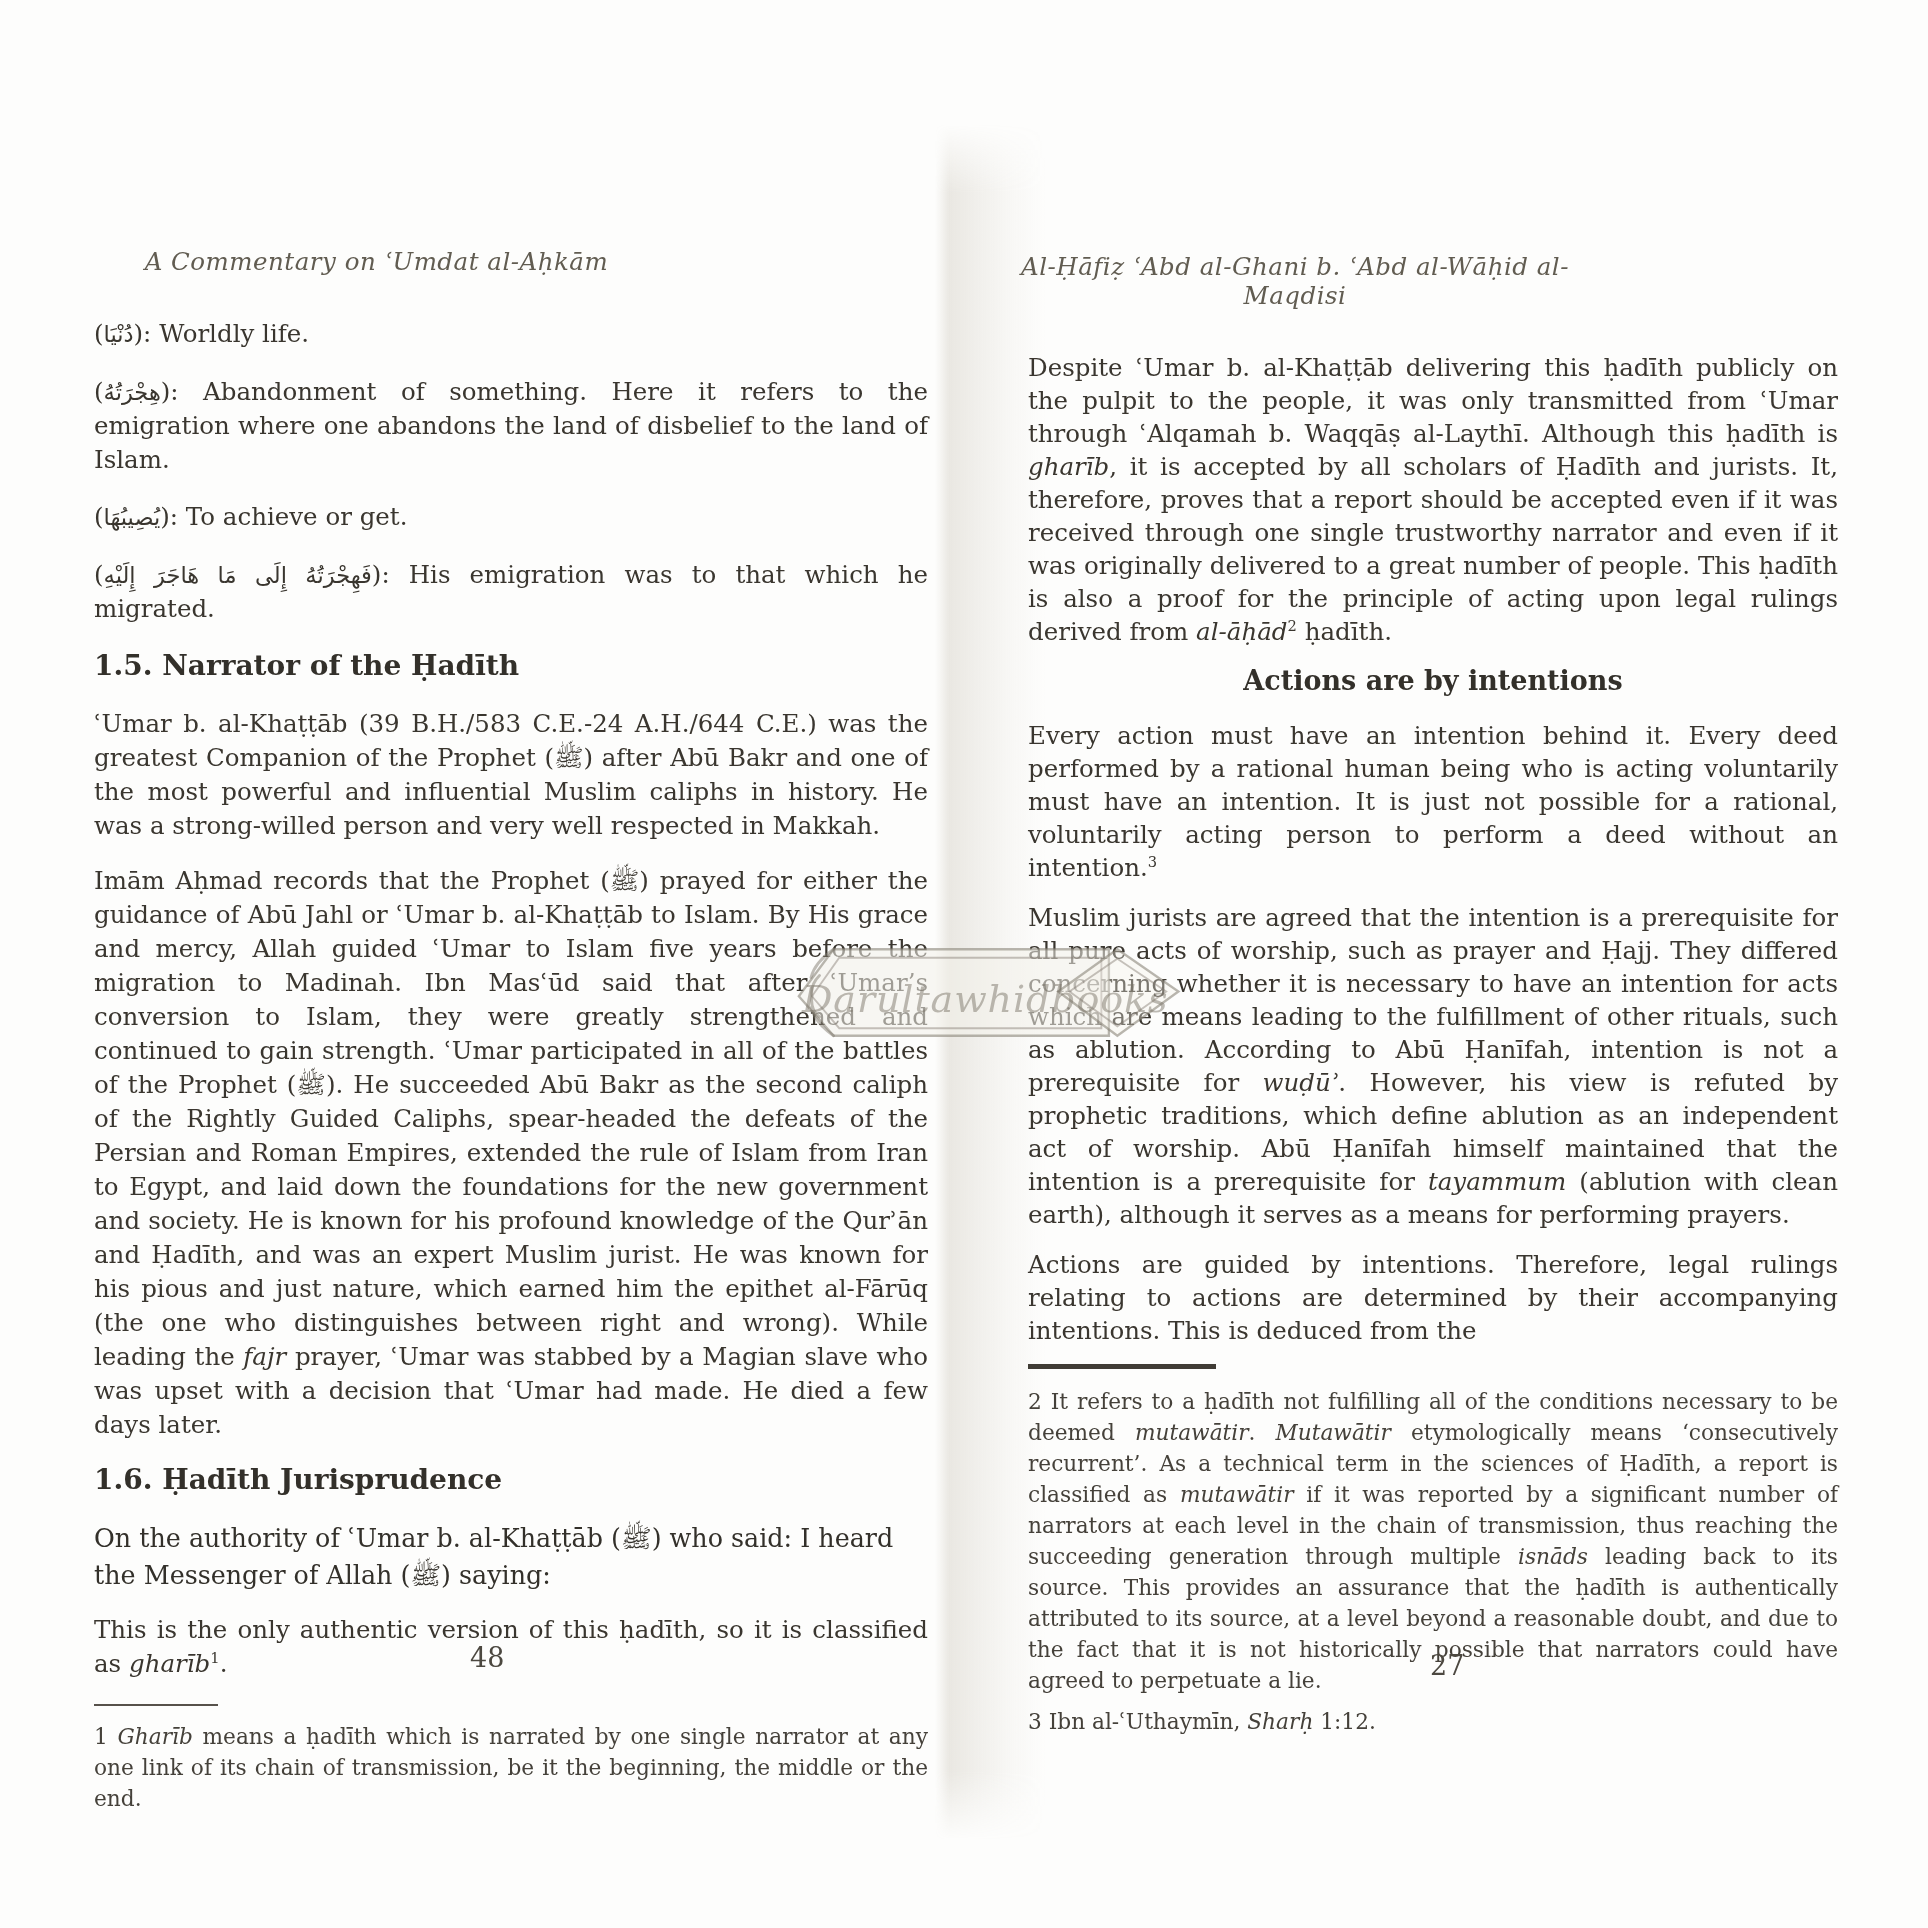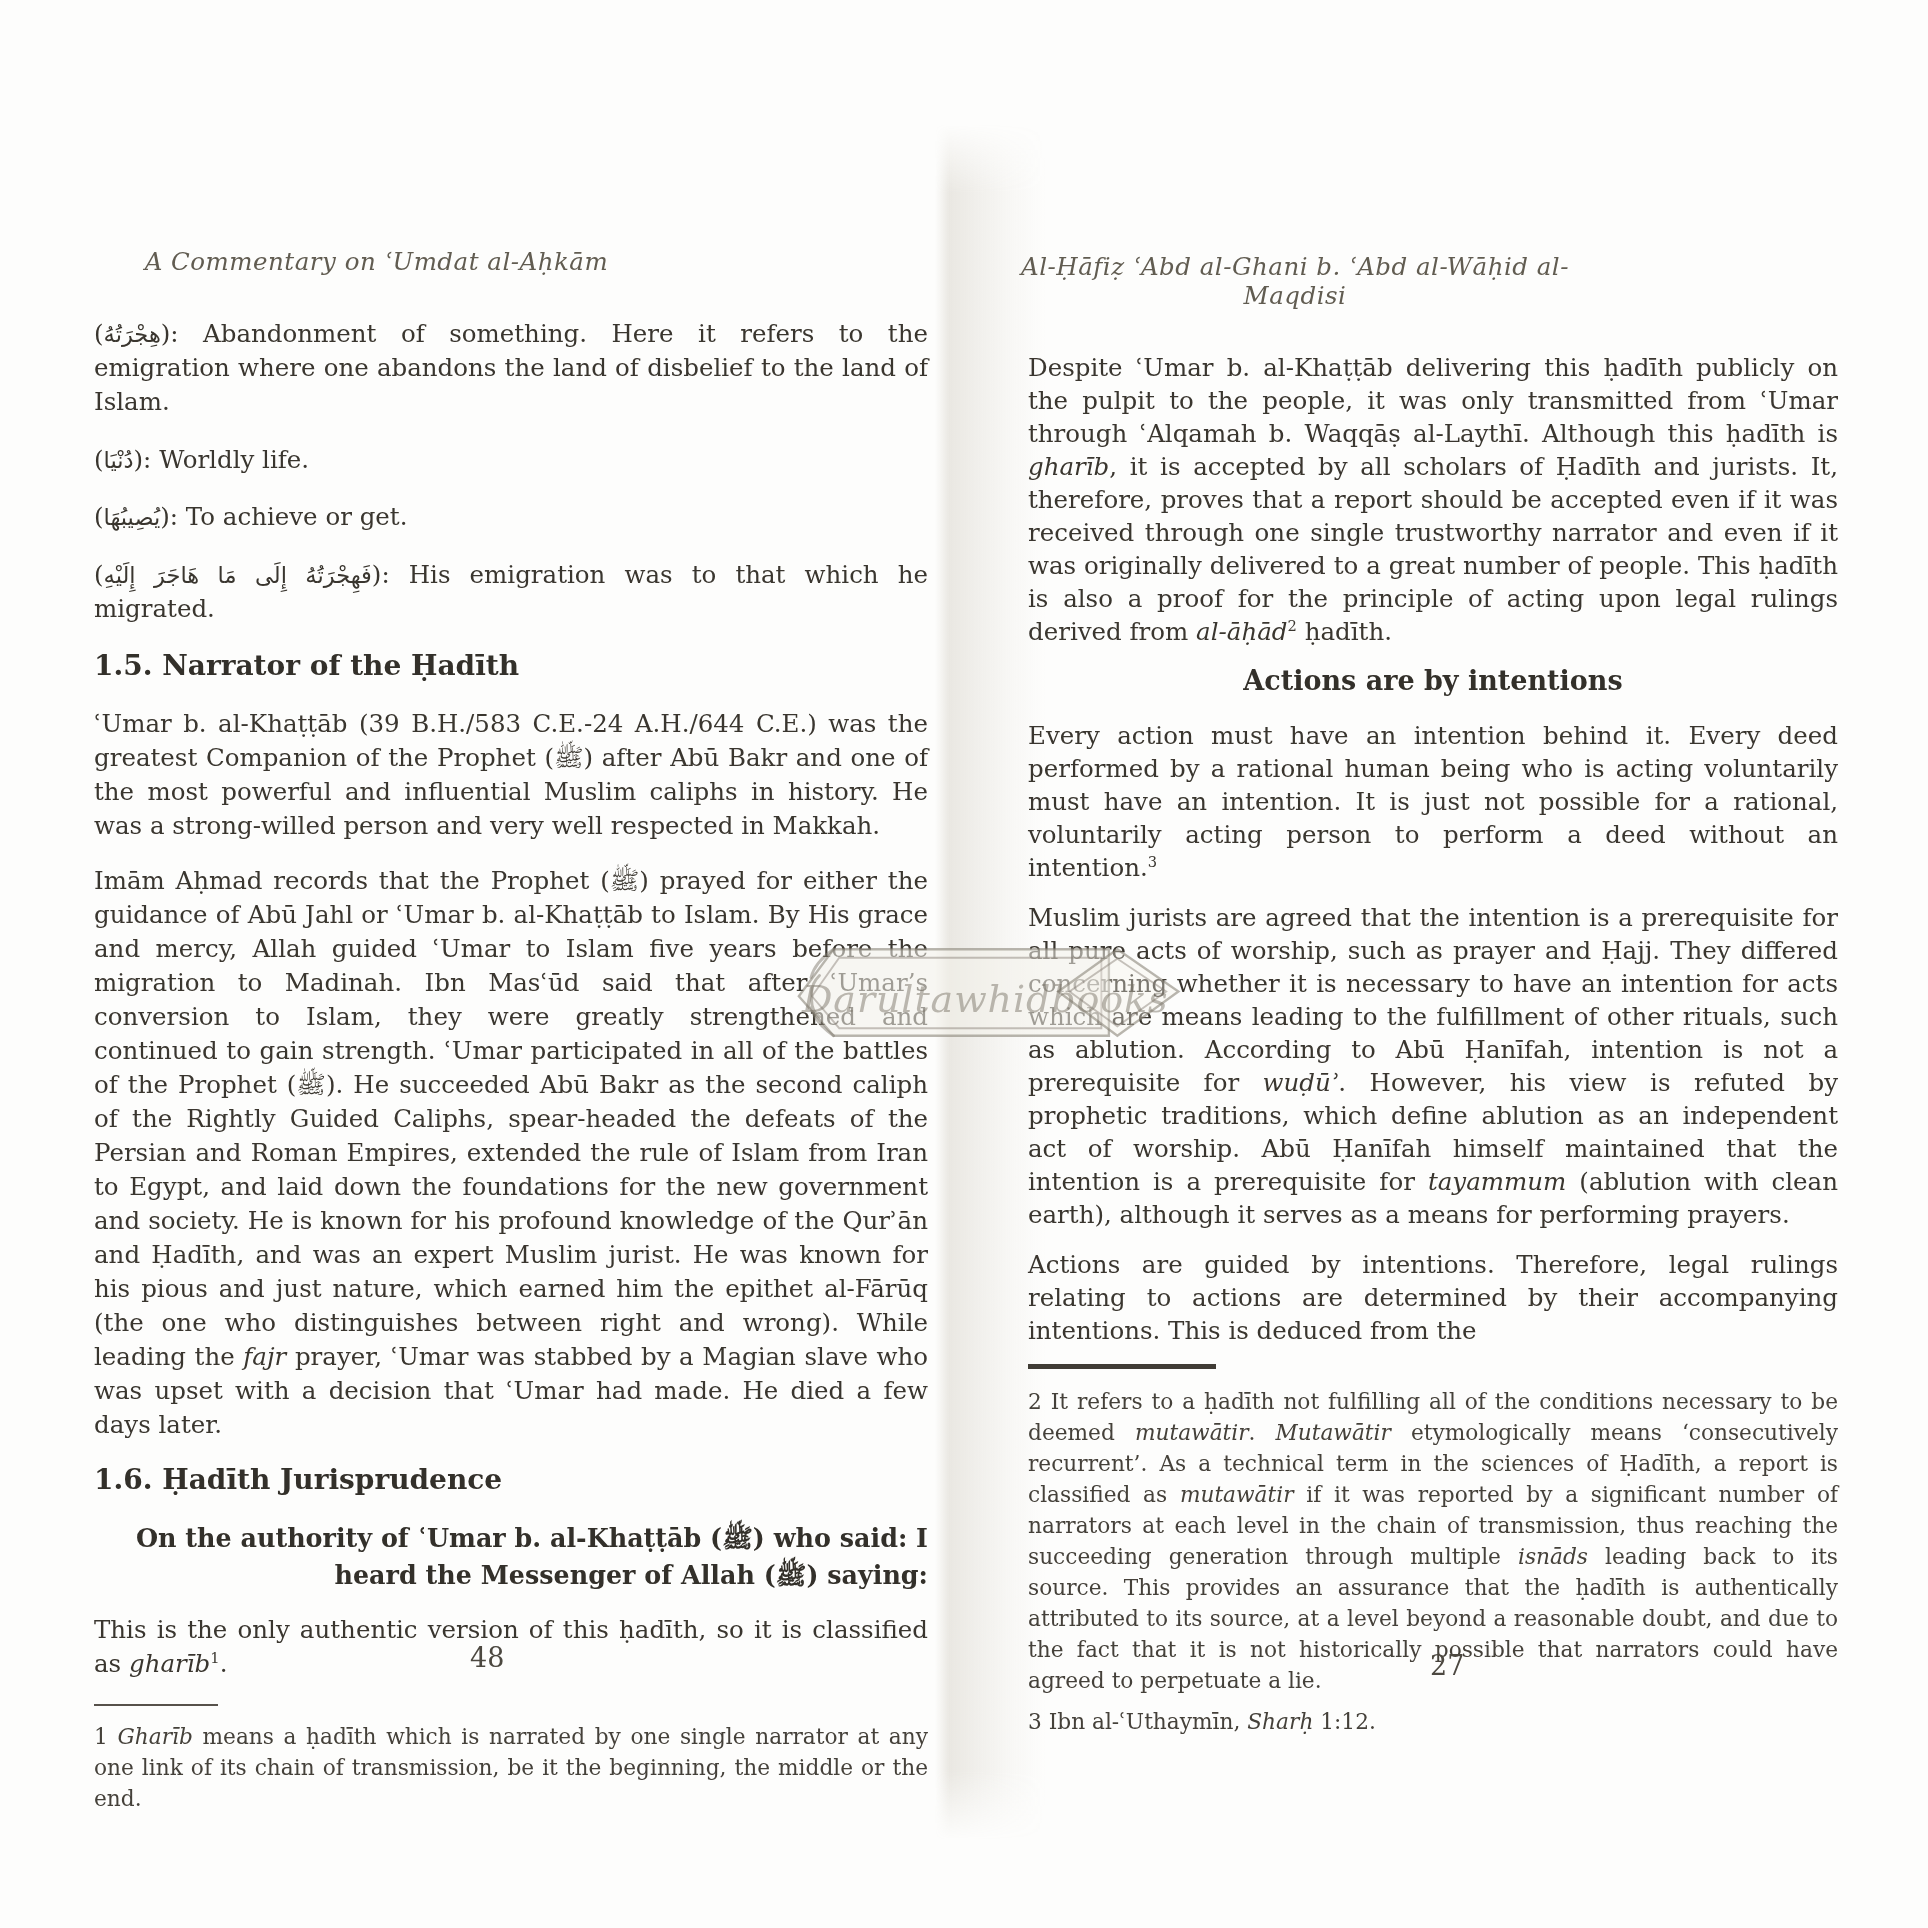--- a/index.html
+++ b/index.html
@@ -19,21 +19,21 @@
   }
   .page-left .running-header{width:576px;margin-left:-5.6px;}
   .page-right .running-header{width:576px;margin-left:-21px;}
 
   p.body{font-size:24.5px;line-height:34px;text-align:justify;margin:0 0 21px 0;}
   .page-right p.body{line-height:33px;margin-bottom:17px;}
   p.gloss{margin-bottom:23.5px;}
 
   .section-heading{font-weight:bold;font-size:28px;color:#33302a;margin:5.6px 0 24.5px 0;}
   .centered-bold{
-    font-weight:bold;font-size:25.4px;line-height:37px;text-align:right;
+    font-weight:normal;font-size:25.4px;line-height:37px;text-align:left;
     color:#33302a;margin:0 0 19px 0;
   }
   .actions-heading{
     font-weight:bold;font-size:27px;text-align:center;color:#33302a;
     margin:11.3px 0 22.6px 0;
   }
 
   .footnote{font-size:21.7px;line-height:31px;text-align:justify;color:#45413a;margin:0 0 9.4px 0;}
   .rule{border:0;}
   .rule-left{width:124px;height:2.8px;background:#57524b;margin:22.6px 0 15px 0;}
@@ -67,22 +67,22 @@
   }
 </style>
 </head>
 <body>
 
 <div class="gutter-shadow"></div>
 
 <div class="page page-left">
   <div class="running-header">A Commentary on ʿUmdat al-Aḥkām</div>
 
+  <p class="body gloss">(<span class="ar">دُنْيَا</span>): Worldly life.</p>
   <p class="body gloss">(<span class="ar">هِجْرَتُهُ</span>): Abandonment of something. Here it refers to the emigration where one abandons the land of disbelief to the land of Islam.</p>
-  <p class="body gloss">(<span class="ar">دُنْيَا</span>): Worldly life.</p>
   <p class="body gloss">(<span class="ar">يُصِيبُهَا</span>): To achieve or get.</p>
   <p class="body gloss">(<span class="ar">فَهِجْرَتُهُ إِلَى مَا هَاجَرَ إِلَيْهِ</span>): His emigration was to that which he migrated.</p>
 
   <div class="section-heading">1.5. Narrator of the Ḥadīth</div>
 
   <p class="body">ʿUmar b. al-Khaṭṭāb (39 B.H./583 C.E.-24 A.H./644 C.E.) was the greatest Companion of the Prophet (ﷺ) after Abū Bakr and one of the most powerful and influential Muslim caliphs in history. He was a strong-willed person and very well respected in Makkah.</p>
 
   <p class="body">Imām Aḥmad records that the Prophet (ﷺ) prayed for either the guidance of Abū Jahl or ʿUmar b. al-Khaṭṭāb to Islam. By His grace and mercy, Allah guided ʿUmar to Islam five years before the migration to Madinah. Ibn Masʿūd said that after ʿUmar’s conversion to Islam, they were greatly strengthened and continued to gain strength. ʿUmar participated in all of the battles of the Prophet (ﷺ). He succeeded Abū Bakr as the second caliph of the Rightly Guided Caliphs, spear-headed the defeats of the Persian and Roman Empires, extended the rule of Islam from Iran to Egypt, and laid down the foundations for the new government and society. He is known for his profound knowledge of the Qurʾān and Ḥadīth, and was an expert Muslim jurist. He was known for his pious and just nature, which earned him the epithet al-Fārūq (the one who distinguishes between right and wrong). While leading the <i>fajr</i> prayer, ʿUmar was stabbed by a Magian slave who was upset with a decision that ʿUmar had made. He died a few days later.</p>
 
   <div class="section-heading">1.6. Ḥadīth Jurisprudence</div>

